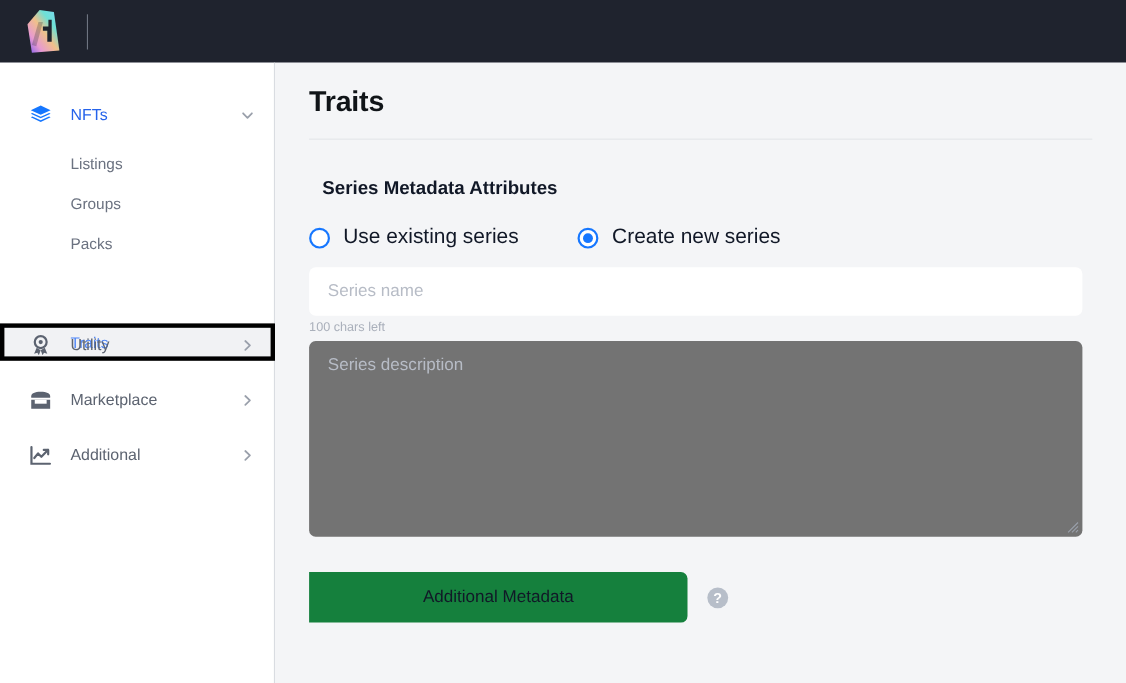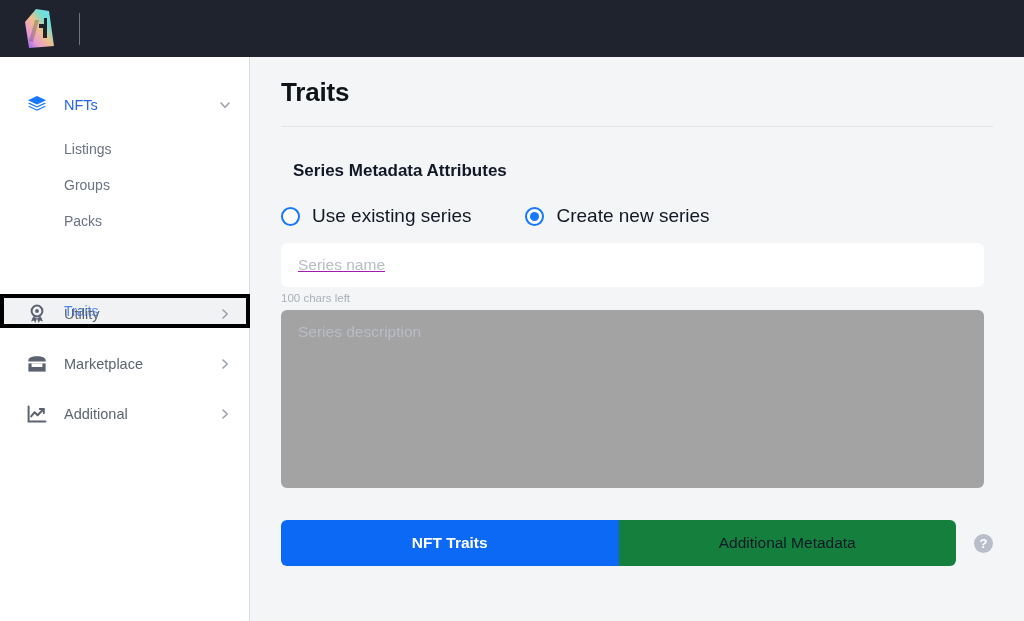--- a/index.html
+++ b/index.html
@@ -143,42 +143,41 @@
   }
 
   
   .series-name-input {
     margin-top: 16px;
     width: 703px; height: 44px;
     background: #ffffff;
     border: none; border-radius: 6px;
     font-size: 15.5px;
     font-family: "Liberation Sans", sans-serif;
-    color: #a21caf;
+    color: #3b82f6;
     padding: 0 17px;
     outline: none;
     display: block;
-    text-decoration: underline;
   }
   .series-name-input::placeholder { color: #b7bcc6; }
 
   .chars-left {
     margin-top: 5px;
     font-size: 11.5px;
     color: #aab0bb;
   }
 
   .series-desc-wrap {
     position: relative;
     margin-top: 6px;
     width: 703px; height: 178px;
   }
   .series-desc-input {
     width: 703px; height: 178px;
-    background: #a3a3a3;
+    background: #737373;
     border: none; border-radius: 6px;
     font-size: 15.5px;
     font-family: "Liberation Sans", sans-serif;
     color: #111827;
     padding: 13px 17px;
     outline: none;
     resize: none;
     display: block;
   }
   .series-desc-input::placeholder { color: #b7bcc6; }
@@ -358,18 +357,17 @@
   <div class="chars-left">100 chars left</div>
 
   <div class="series-desc-wrap">
     <textarea class="series-desc-input" placeholder="Series description" style=""></textarea>
     <svg class="resize-grip" viewBox="0 0 11 11">
       <path d="M10 1 L1 10 M10 4.5 L4.5 10 M10 8 L8 10" stroke="#9aa0ab" stroke-width="1" fill="none"></path>
     </svg>
   </div>
 
   <div class="btn-row">
-    <button class="seg-btn primary">NFT Traits</button>
     <button class="seg-btn secondary">Additional Metadata</button>
     <div class="help-icon">?</div>
   </div>
 
 </div>
 
 </body></html>

